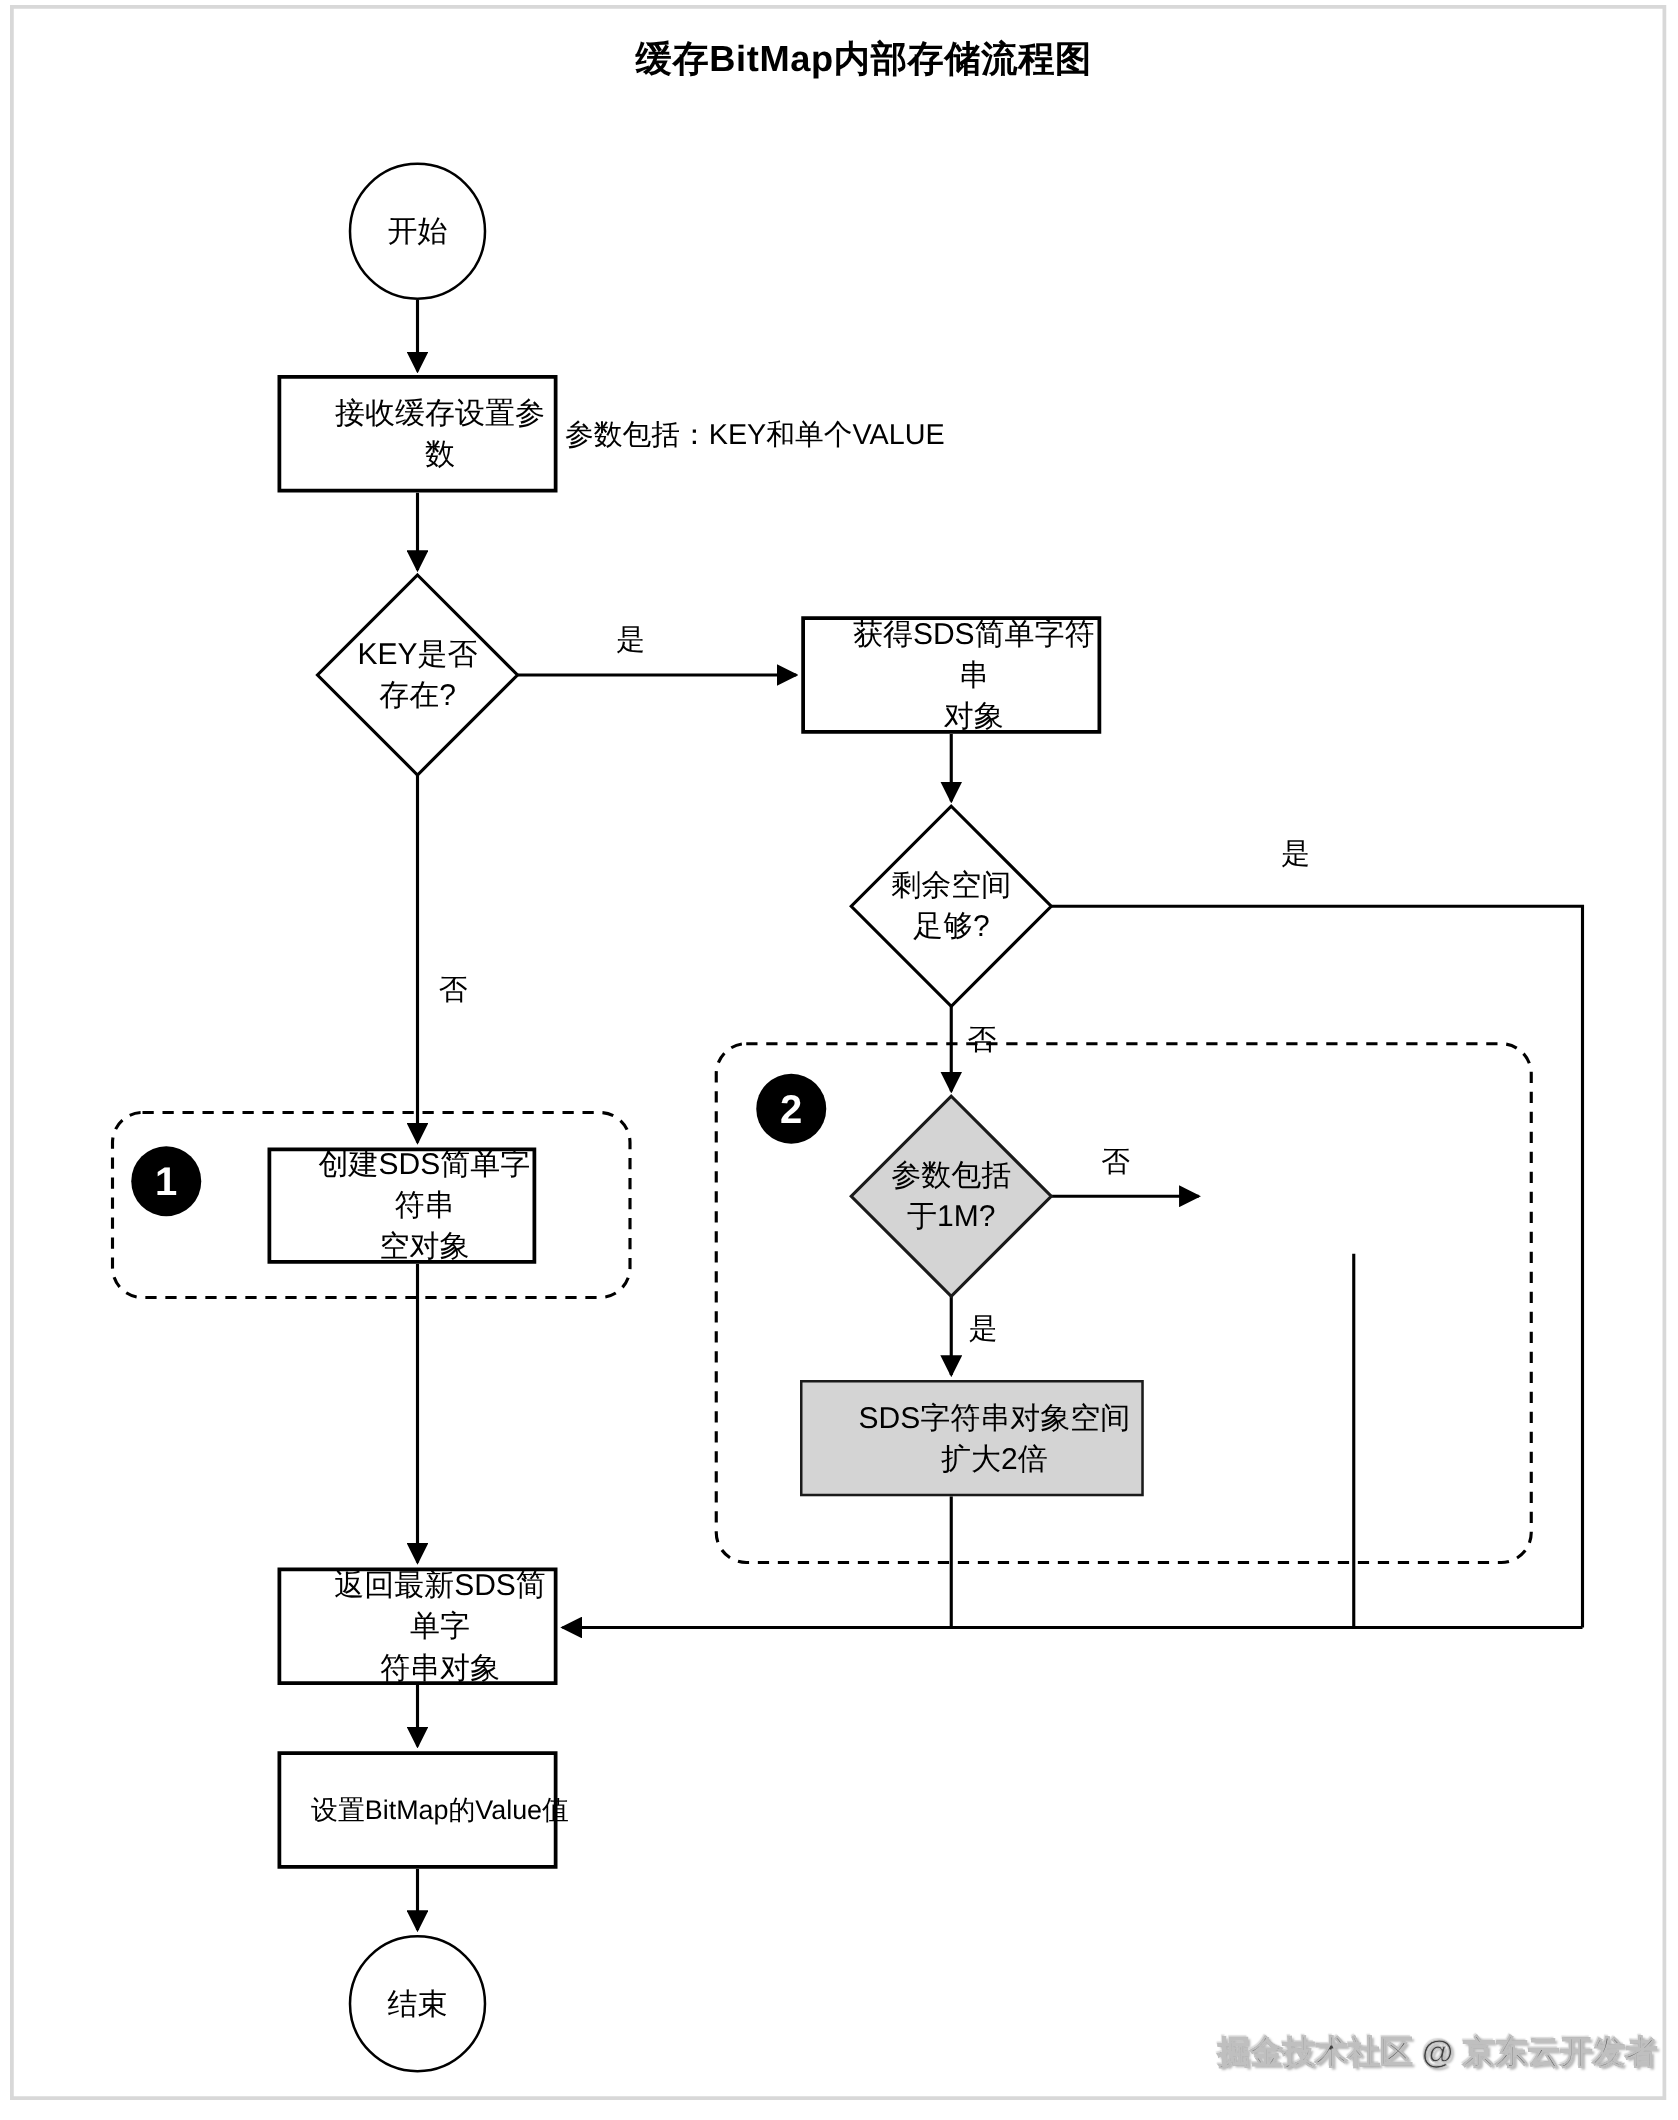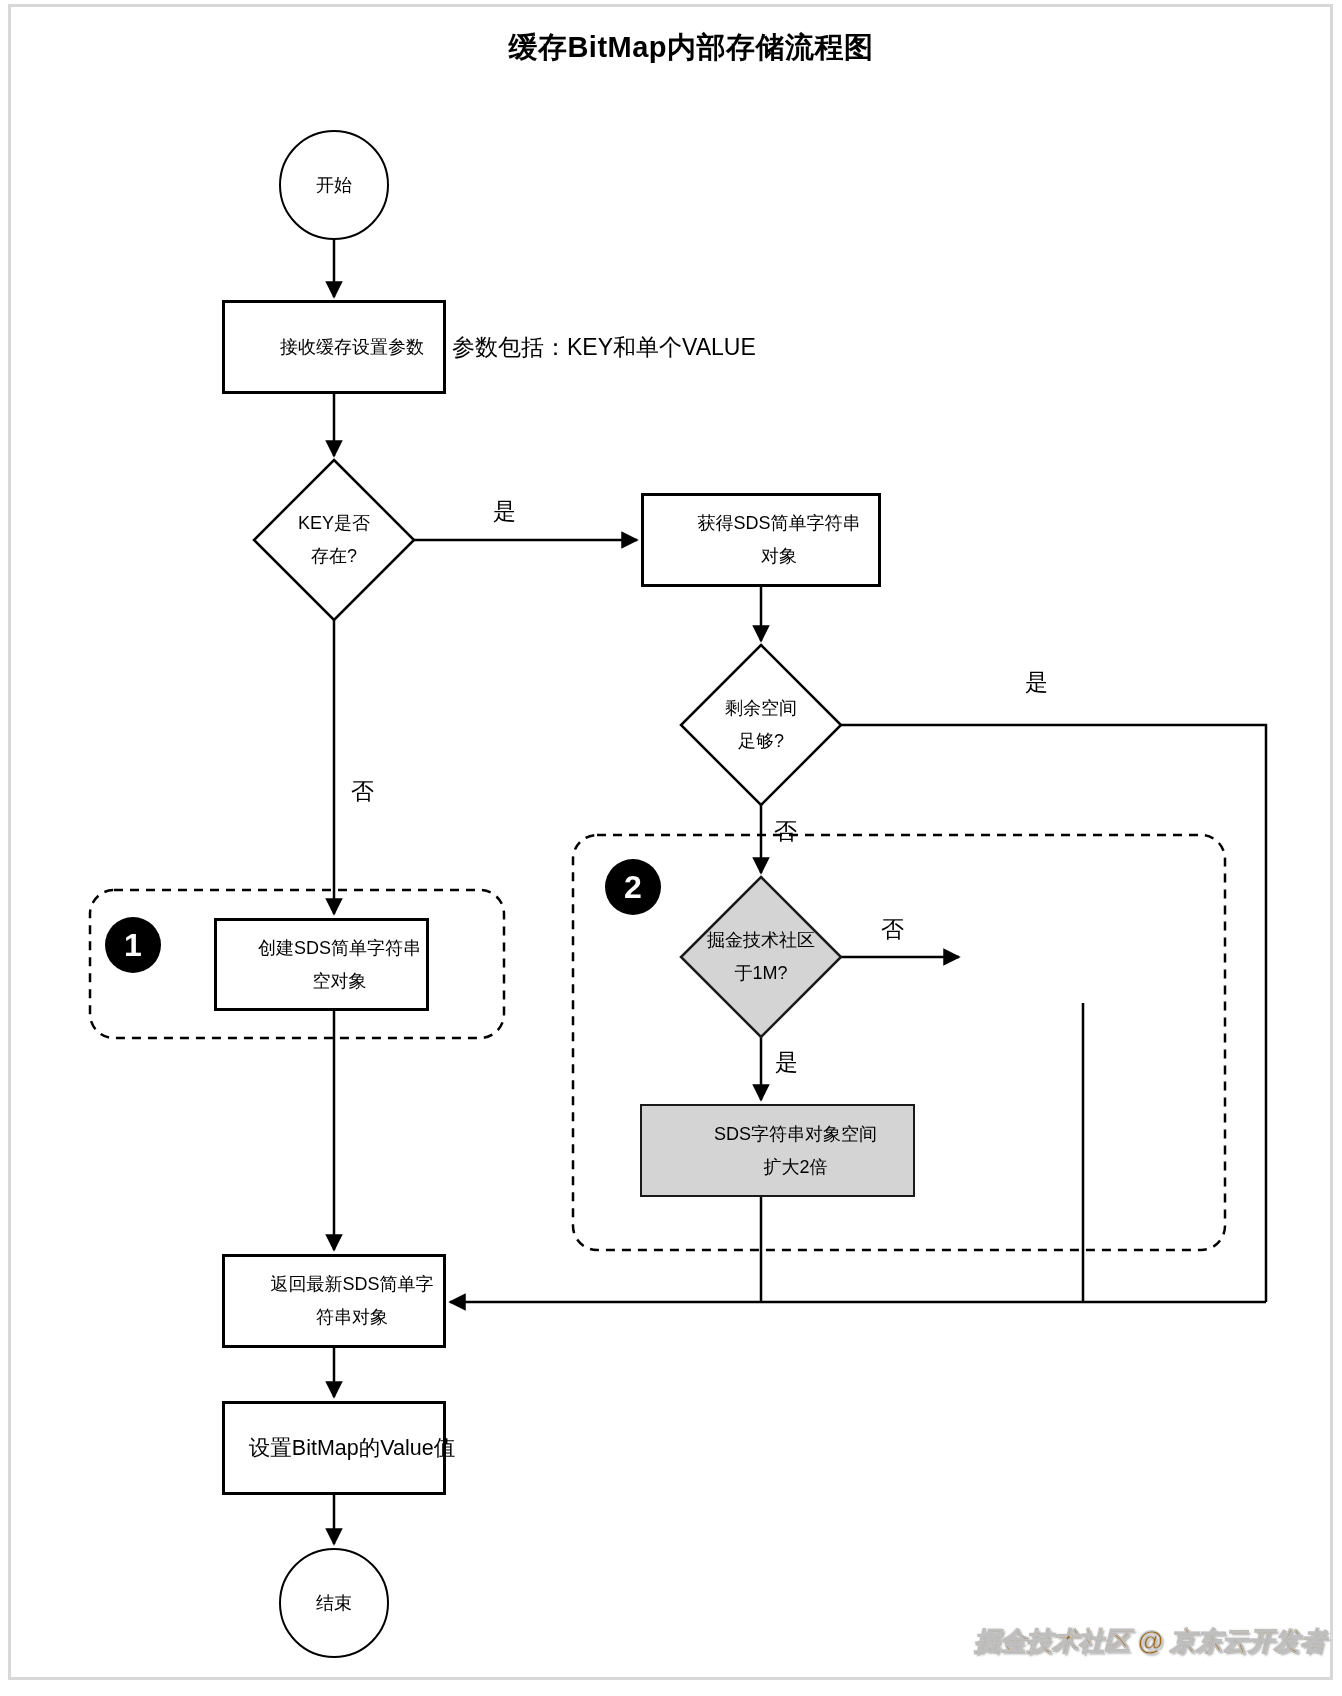--- a/index.html
+++ b/index.html
@@ -6,38 +6,37 @@
   .page{
     position:relative;width:1342px;height:1696px;background:#ffffff;overflow:hidden;
     font-family:"Liberation Sans","DejaVu Sans",sans-serif;color:#000;
   }
   .frame{position:absolute;left:8px;top:4px;right:9px;bottom:16px;border:3px solid #d8d8d8;pointer-events:none;}
   .title{position:absolute;left:0;right:0;top:28px;text-align:center;font-size:29px;font-weight:700;letter-spacing:.5px;padding-left:40px;}
   .lay{position:absolute;}
   svg.wires{position:absolute;left:0;top:0;z-index:2;}
   .node{
     position:absolute;z-index:3;display:flex;align-items:center;justify-content:center;
-    text-align:center;font-size:18px;line-height:33px;white-space:pre-line;box-sizing:border-box;
+    text-align:center;font-size:24px;line-height:33px;white-space:pre-line;box-sizing:border-box;
   }
   .box{border:3px solid #000;background:#fff;padding-left:36px;}
   .gray{background:#d4d4d4;border:2.5px solid #1a1a1a;}
   .circle{border:2.5px solid #000;border-radius:50%;background:#fff;}
   .dtext{background:transparent;z-index:3;}
   .badge{
     position:absolute;z-index:4;width:56px;height:56px;border-radius:50%;background:#000;color:#fff;
     display:flex;align-items:center;justify-content:center;font-size:32px;font-weight:700;
   }
   .elabel{position:absolute;z-index:4;font-size:23px;line-height:23px;}
   .note{position:absolute;z-index:3;display:flex;align-items:center;font-size:23px;white-space:nowrap;}
   .nowrap{white-space:nowrap;font-size:21.5px;}
   .watermark{
     position:absolute;z-index:5;right:16px;top:1624px;font-size:26px;font-weight:700;
-    color:#a16207;-webkit-text-stroke:0.8px #bfbfbf;
+    color:#404040;-webkit-text-stroke:0.8px #bfbfbf;
     text-shadow:2px 2px 2px #b3b3b3,-1px -1px 1px #d9d9d9;
-    font-style:italic;
   }
 </style>
 </head>
 <body>
 
 <div class="page">
   <div class="frame"></div>
 
   <div class="title">缓存BitMap内部存储流程图</div>
 
@@ -84,21 +83,21 @@
   <div class="node box lay" style="left:214px;top:918px;width:215px;height:93px;">创建SDS简单字符串
 空对象</div>
   <div class="node box lay nowrap" style="left:222px;top:1401px;width:224px;height:94px;">设置BitMap的Value值</div>
   <div class="node box lay" style="left:222px;top:1254px;width:224px;height:94px;">返回最新SDS简单字
 符串对象</div>
 
   <div class="node dtext lay" style="left:254px;top:495px;width:160px;height:90px;">KEY是否
 存在?</div>
   <div class="node dtext lay" style="left:681px;top:681px;width:160px;height:88px;">剩余空间
 足够?</div>
-  <div class="node dtext lay" style="left:681px;top:913px;width:160px;height:88px;">掘金技术社区
+  <div class="node dtext lay" style="left:681px;top:913px;width:160px;height:88px;">参数包括
 于1M?</div>
 
   <div class="badge" style="left:105px;top:917px;">1</div>
   <div class="badge" style="left:605px;top:859px;">2</div>
 
   <div class="elabel" style="left:493px;top:500px;">是</div>
   <div class="elabel" style="left:351px;top:780px;">否</div>
   <div class="elabel" style="left:1025px;top:671px;">是</div>
   <div class="elabel" style="left:774px;top:820px;">否</div>
   <div class="elabel" style="left:881px;top:918px;">否</div>

